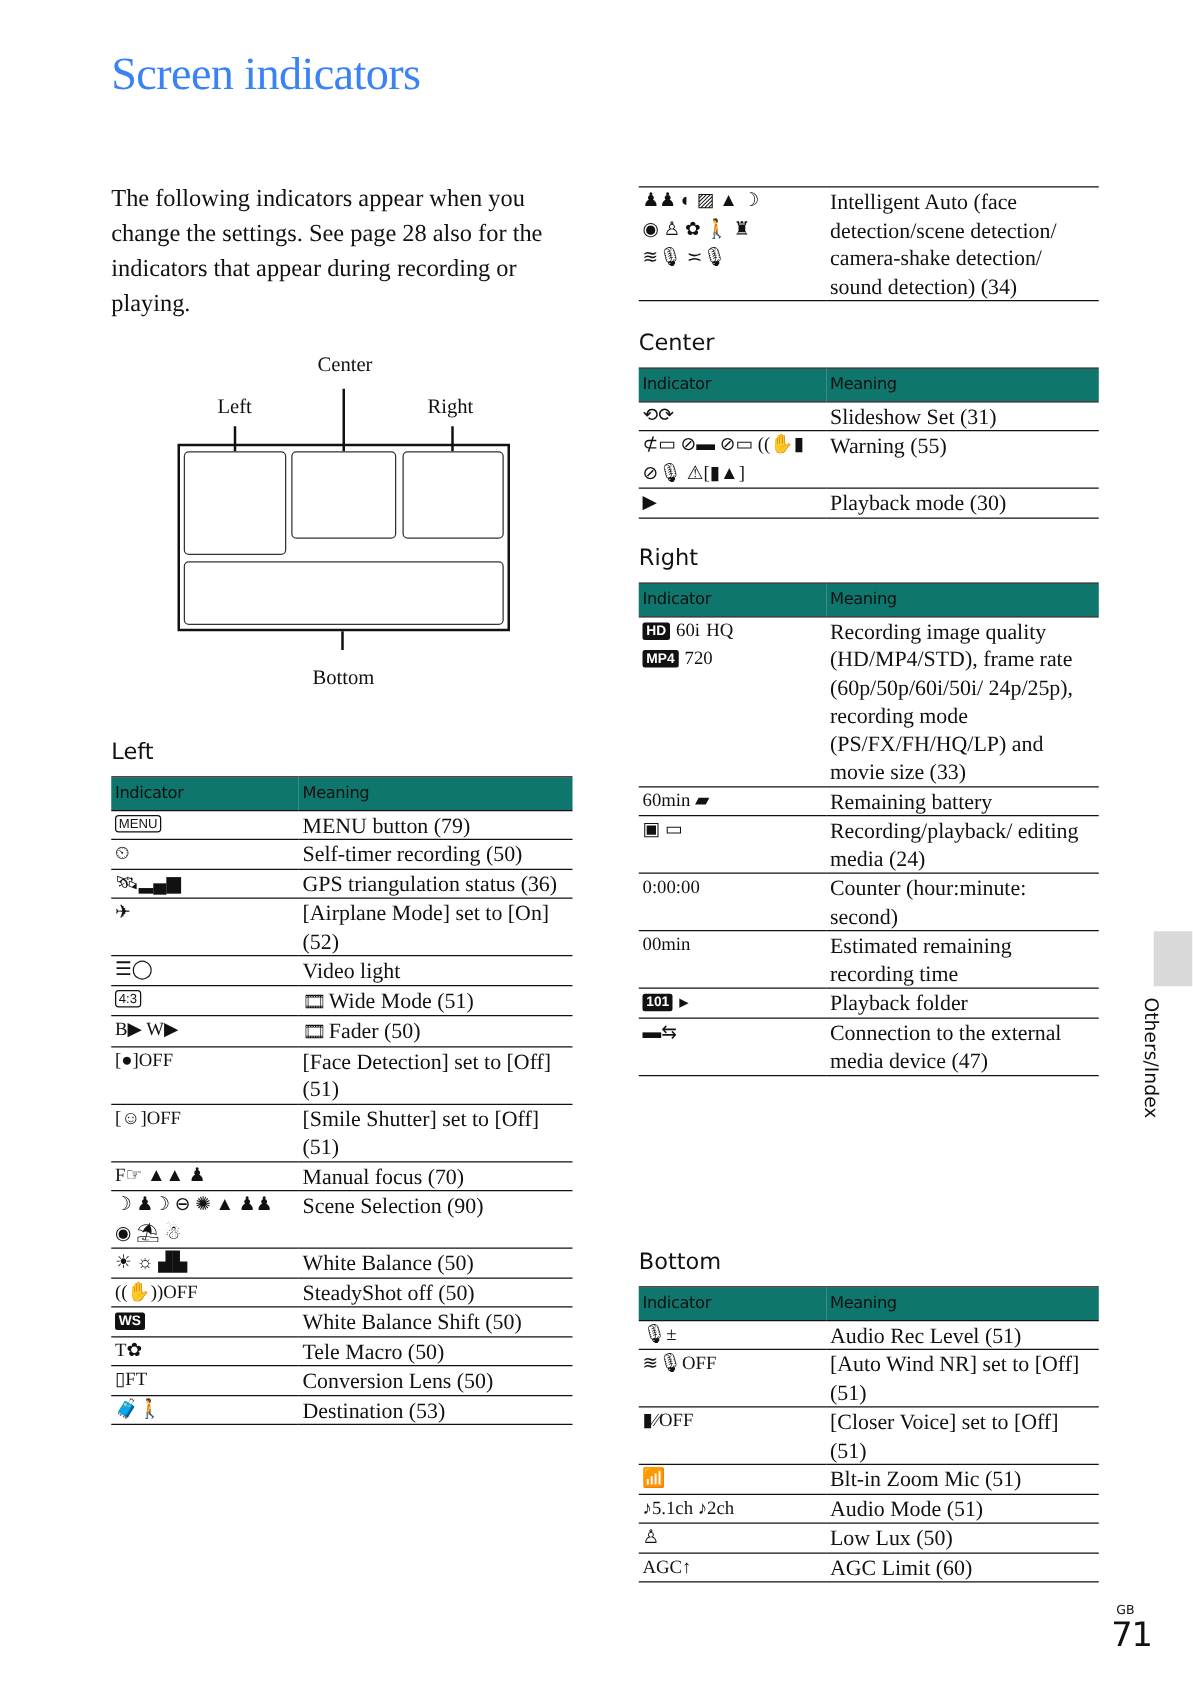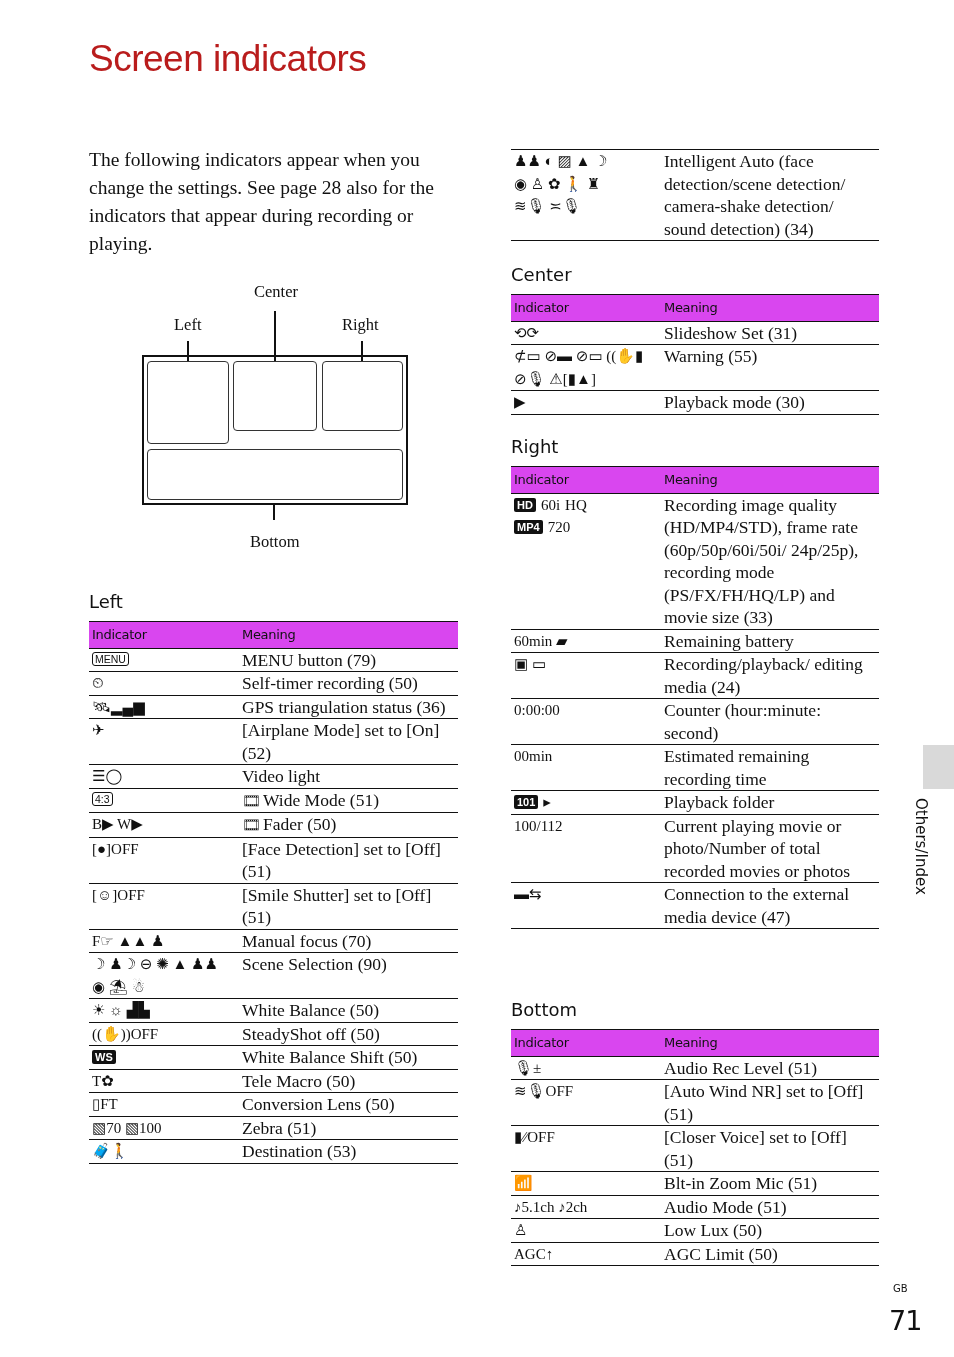--- a/index.html
+++ b/index.html
@@ -1,49 +1,49 @@
 <!DOCTYPE html>
 <html><head>
 <meta charset="utf-8">
 <style>
   * { box-sizing: border-box; margin: 0; padding: 0; }
   html, body { width: 954px; height: 1357px; background: #ffffff; overflow: hidden; }
   body { position: relative; font-family: "Liberation Serif", "DejaVu Serif", serif; color: #111; }
 
-  .page-title { position: absolute; left: 89px; top: 38px; font-family: Liberation Sans, sans-serif; font-size: 37px; font-weight: normal; letter-spacing: -0.5px; color: #b91c1c; }
+  .page-title { position: absolute; left: 89px; top: 38px; font-family: Liberation Serif, serif; font-size: 37px; font-weight: normal; letter-spacing: -0.5px; color: #3b82f6; }
 
   .intro { position: absolute; left: 89px; top: 146px; width: 380px; font-size: 19.5px; line-height: 28px; }
 
   
   .diagram { position: absolute; left: 140px; top: 280px; width: 270px; height: 275px; }
   .diag-label { position: absolute; font-size: 16.5px; }
   .diag-outer { position: absolute; left: 2px; top: 75px; width: 266px; height: 150px; border: 2px solid #111; }
   .diag-box { position: absolute; border: 1.5px solid #333; border-radius: 4px; }
   .diag-line { position: absolute; width: 1.5px; background: #111; }
 
   
   .section-title { position: absolute; font-family: "DejaVu Sans", "Liberation Sans", sans-serif; font-size: 18px; }
   table.ind { position: absolute; border-collapse: collapse; font-size: 17.5px; line-height: 22.5px; }
-  table.ind th { background: #d946ef; font-family: "DejaVu Sans", "Liberation Sans", sans-serif; font-weight: normal; font-size: 13px; text-align: left; padding: 2px 3px 1px 3px; border-top: 1.5px solid #111; border-bottom: 1.5px solid #111; height: 25px; letter-spacing: -0.3px; }
+  table.ind th { background: #0f766e; font-family: "DejaVu Sans", "Liberation Sans", sans-serif; font-weight: normal; font-size: 13px; text-align: left; padding: 2px 3px 1px 3px; border-top: 1.5px solid #111; border-bottom: 1.5px solid #111; height: 25px; letter-spacing: -0.3px; }
   table.ind td { vertical-align: top; padding: 0 3px 0 3px; border-bottom: 1.5px solid #111; }
   table.ind td.col-ind { font-family: "Liberation Serif", serif; }
   table.ind.notop { border-top: 1.5px solid #111; }
 
   .icons { font-family: "DejaVu Sans", sans-serif; font-size: 15px; line-height: 22.5px; white-space: normal; }
   .icons .ic { display: inline-block; margin-right: 5px; }
   .boxed { display: inline-block; border: 1.5px solid #111; border-radius: 3px; font-size: 10.5px; line-height: 12px; padding: 0 2px; font-family: "Liberation Sans", sans-serif; vertical-align: 2px; }
   .inv { display: inline-block; background: #111; color: #fff; font-size: 11px; line-height: 14px; padding: 0 3px; font-family: "Liberation Sans", sans-serif; font-weight: bold; vertical-align: 1px; border-radius: 2px; }
   .film { display: inline-block; font-size: 15px; font-family: "DejaVu Sans", sans-serif; margin-right: 2px; }
 
   
   .side-tab { position: absolute; left: 923px; top: 745px; width: 31px; height: 44px; background: #d9d9d9; }
   .side-label { position: absolute; left: 912px; top: 798px; font-family: "DejaVu Sans", "Liberation Sans", sans-serif; font-size: 15px; writing-mode: vertical-rl; color: #111; }
 
   .page-num-region { position: absolute; left: 893px; top: 1283px; font-family: "DejaVu Sans", sans-serif; font-size: 10px; }
-  .page-num { position: absolute; left: 889px; top: 1293px; font-family: "DejaVu Sans", sans-serif; font-size: 27px; letter-spacing: -1px; margin-top: 12px; }
+  .page-num { position: absolute; left: 889px; top: 1293px; font-family: "DejaVu Sans", sans-serif; font-size: 27px; letter-spacing: -1px; }
 </style>
 </head>
 <body>
 
 <h1 class="page-title">Screen indicators</h1>
 <p class="intro">The following indicators appear when you change the settings. See page 28 also for the indicators that appear during recording or playing.</p>
 
 <div class="diagram">
   <span class="diag-label" style="left:114px; top:2px;">Center</span>
   <span class="diag-label" style="left:34px; top:35px;">Left</span>
@@ -165,26 +165,20 @@
         <td><span>Tele Macro (50)</span></td>
       </tr>
       <tr>
         <td class="col-ind icons">
           <div class="icon-line"><span class="ic">▯FT</span></div>
         </td>
         <td><span>Conversion Lens (50)</span></td>
       </tr>
       <tr>
         <td class="col-ind icons">
-          <div class="icon-line"><span class="ic">▧70 ▧100</span></div>
-        </td>
-        <td><span>Zebra (51)</span></td>
-      </tr>
-      <tr>
-        <td class="col-ind icons">
           <div class="icon-line"><span class="ic">🧳🚶</span></div>
         </td>
         <td><span>Destination (53)</span></td>
       </tr>
     </tbody>
 </table>
 
 <table class="ind notop" style="left:511px; top:149px; width:368px;">
   <colgroup>
       <col style="width:150px">
@@ -282,26 +276,20 @@
         <td><span>Estimated remaining recording time</span></td>
       </tr>
       <tr>
         <td class="col-ind icons">
           <div class="icon-line"><span class="ic inv">101</span><span class="ic">▸</span></div>
         </td>
         <td><span>Playback folder</span></td>
       </tr>
       <tr>
         <td class="col-ind icons">
-          <div class="icon-line"><span class="ic">100/112</span></div>
-        </td>
-        <td><span>Current playing movie or photo/Number of total recorded movies or photos</span></td>
-      </tr>
-      <tr>
-        <td class="col-ind icons">
           <div class="icon-line"><span class="ic">▬⇆</span></div>
         </td>
         <td><span>Connection to the external media device (47)</span></td>
       </tr>
     </tbody>
 </table>
 
 <div class="section-title" style="left:511px; top:999px;">Bottom</div>
 <table class="ind" style="left:511px; top:1029px; width:368px;">
   <colgroup>
@@ -348,21 +336,21 @@
       <tr>
         <td class="col-ind icons">
           <div class="icon-line"><span class="ic">♙</span></div>
         </td>
         <td><span>Low Lux (50)</span></td>
       </tr>
       <tr>
         <td class="col-ind icons">
           <div class="icon-line"><span class="ic">AGC↑</span></div>
         </td>
-        <td><span>AGC Limit (50)</span></td>
+        <td><span>AGC Limit (60)</span></td>
       </tr>
     </tbody>
 </table>
 
 <div class="side-tab"></div>
 <div class="side-label">Others/Index</div>
 <div class="page-num-region">GB</div>
 <div class="page-num">71</div>
 
 </body></html>

